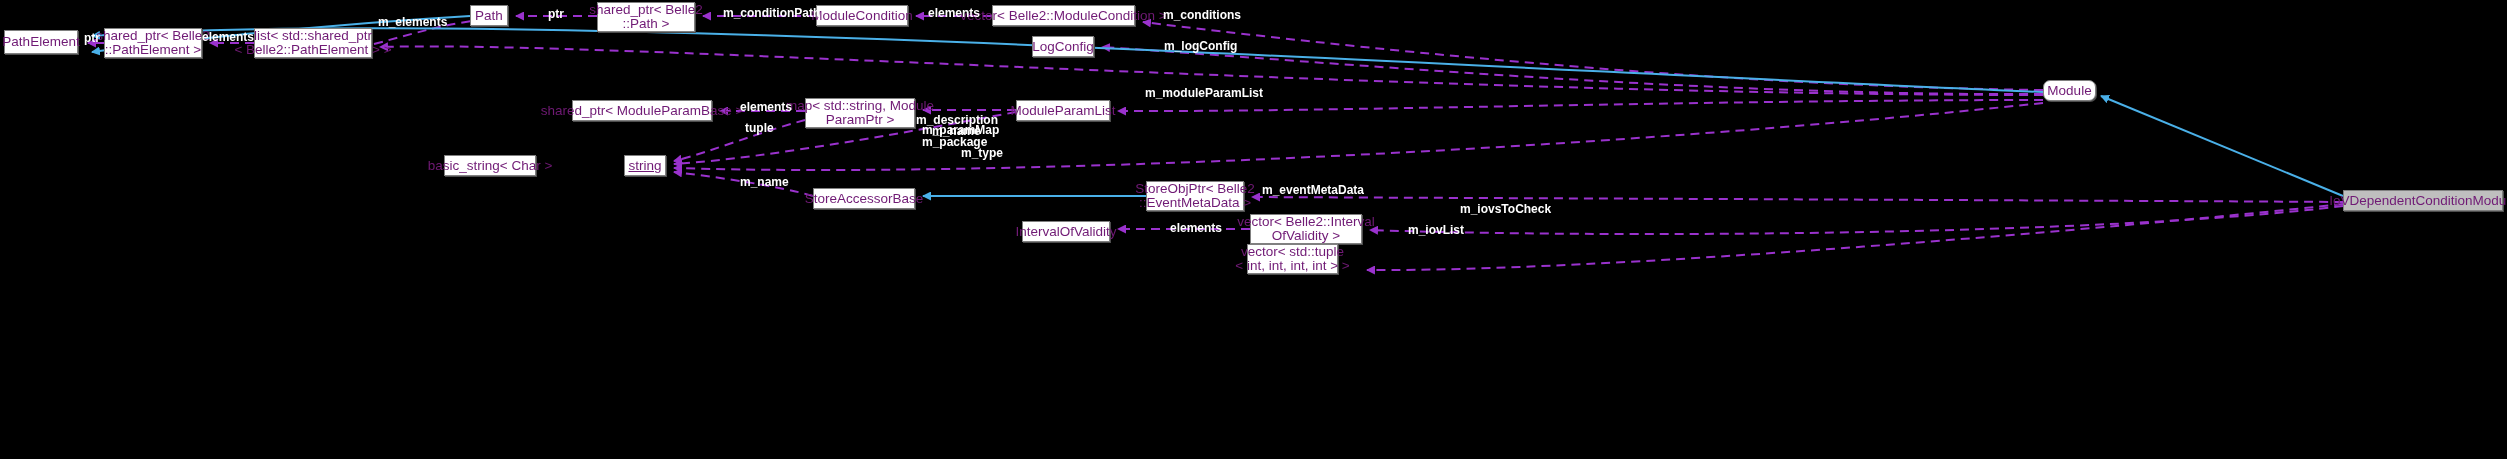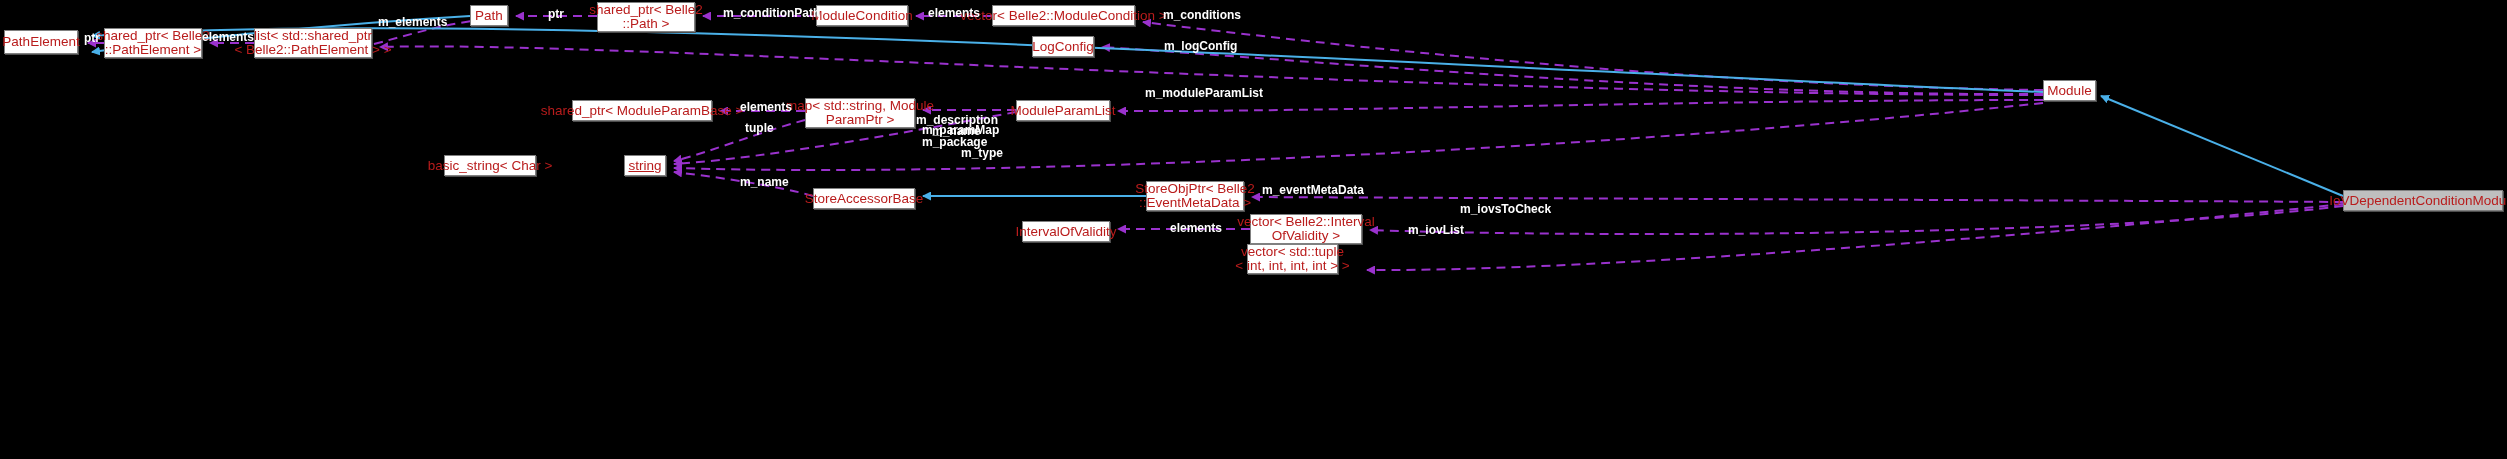--- a/index.html
+++ b/index.html
@@ -1,20 +1,20 @@
 <!DOCTYPE html>
 <html><head>
 <meta charset="utf-8">
 <style>
   html,body{margin:0;padding:0;background:#000;}
   #diagram{position:relative;width:2507px;height:459px;background:#000;overflow:hidden;
            font-family:"Liberation Sans",sans-serif;}
   #edges{position:absolute;left:0;top:0;width:2507px;height:459px;}
   .node{position:absolute;background:#fff;border:1px solid #808080;box-sizing:border-box;
-        color:#b91c1c;font-size:13.5px;line-height:14px;display:flex;align-items:center;
+        color:#701a75;font-size:13.5px;line-height:14px;display:flex;align-items:center;
         justify-content:center;text-align:center;white-space:pre;box-shadow:1px 1px 0 #4d4d4d;}
   .node.focus{background:#bfbfbf;}
   .elabel{position:absolute;color:#ffffff;font-size:12px;font-weight:bold;line-height:13px;
           white-space:pre;text-align:left;}
 </style>
 </head>
 <body>
 
 <div id="diagram">
 
@@ -64,21 +64,21 @@
       <div class="node" style="left: 104px; top: 28px; width: 98px; height: 30px;">shared_ptr&lt; Belle2
 ::PathElement &gt;</div>
       <div class="node" style="left: 254px; top: 28px; width: 118px; height: 30px;">list&lt; std::shared_ptr
 &lt; Belle2::PathElement &gt; &gt;</div>
       <div class="node" style="left: 470px; top: 5px; width: 38px; height: 21px;">Path</div>
       <div class="node" style="left: 597px; top: 2px; width: 98px; height: 30px;">shared_ptr&lt; Belle2
 ::Path &gt;</div>
       <div class="node" style="left: 816px; top: 5px; width: 92px; height: 21px;">ModuleCondition</div>
       <div class="node" style="left: 992px; top: 5px; width: 143px; height: 21px;">vector&lt; Belle2::ModuleCondition &gt;</div>
       <div class="node" style="left: 1032px; top: 36px; width: 62px; height: 21px;">LogConfig</div>
-      <div class="node" style="left: 2043px; top: 80px; width: 53px; height: 21px;">Module</div>
+      <div class="node" style="left: 2043px; top: 80px; width: 53px; height: 21px; border-radius: 7px;">Module</div>
       <div class="node" style="left: 572px; top: 100px; width: 140px; height: 21px;">shared_ptr&lt; ModuleParamBase &gt;</div>
       <div class="node" style="left: 805px; top: 98px; width: 110px; height: 30px;">map&lt; std::string, Module
 ParamPtr &gt;</div>
       <div class="node" style="left: 1016px; top: 100px; width: 94px; height: 21px;">ModuleParamList</div>
       <div class="node" style="left: 444px; top: 155px; width: 92px; height: 21px;">basic_string&lt; Char &gt;</div>
       <div class="node" style="left: 624px; top: 155px; width: 42px; height: 21px; text-decoration: underline;">string</div>
       <div class="node" style="left: 813px; top: 188px; width: 102px; height: 21px;">StoreAccessorBase</div>
       <div class="node" style="left: 1146px; top: 181px; width: 98px; height: 30px;">StoreObjPtr&lt; Belle2
 ::EventMetaData &gt;</div>
       <div class="node" style="left: 1022px; top: 221px; width: 88px; height: 21px;">IntervalOfValidity</div>

